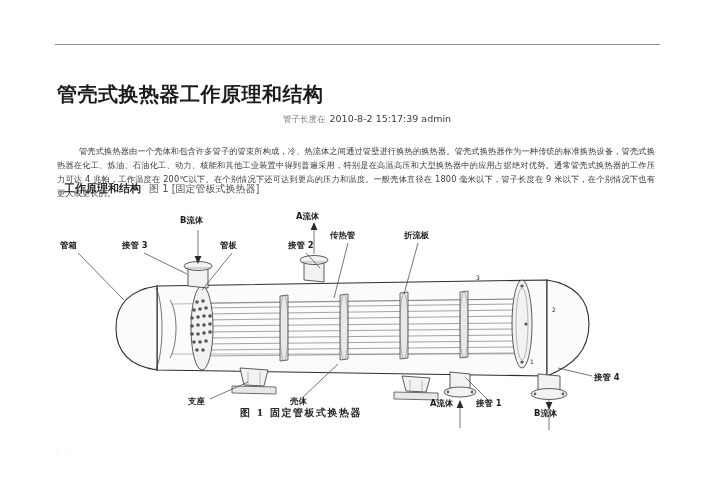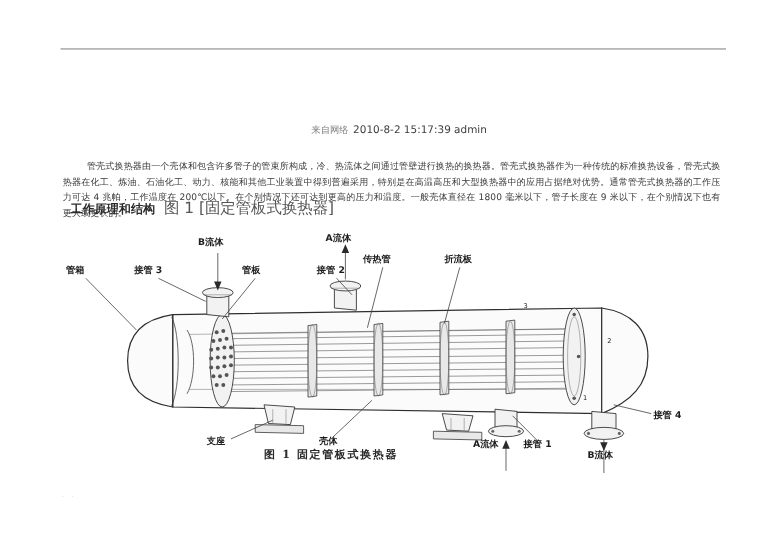--- a/index.html
+++ b/index.html
@@ -67,21 +67,21 @@
   .section-head {
     position: absolute;
     left: 64px;
     top: 181px;
     font-size: 11px;
     font-weight: bold;
     color: #2a2a2a;
     white-space: nowrap;
   }
   .section-head .figref {
-    font-size: 14px;
+    font-size: 10px;
     font-weight: normal;
     color: #555;
     margin-left: 8px;
   }
   .figure-wrap {
     position: absolute;
     left: 52px;
     top: 204px;
     width: 610px;
     height: 235px;
@@ -117,23 +117,24 @@
   .part2 { fill: #e8e8e8; stroke: #333; stroke-width: 0.7; }
   .tubef { fill: #fdfdfd; stroke: #4a4a4a; stroke-width: 0.5; }
 </style>
 </head>
 <body>
 
 <div class="page">
 
   <div class="top-rule"></div>
 
+  <h1 class="title">管壳式换热器工作原理和结构</h1>
 
   <div class="byline">
-    <span class="src">来自网络</span><span>2010-8-2 15:17:39 admin</span>
+    <span class="src">管子长度在</span><span>2010-8-2 15:17:39 admin</span>
   </div>
 
   <p class="body-copy">管壳式换热器由一个壳体和包含许多管子的管束所构成，冷、热流体之间通过管壁进行换热的换热器。管壳式换热器作为一种传统的标准换热设备，管壳式换热器在化工、炼油、石油化工、动力、核能和其他工业装置中得到普遍采用，特别是在高温高压和大型换热器中的应用占据绝对优势。通常管壳式换热器的工作压力可达 4 兆帕，工作温度在 200℃以下。在个别情况下还可达到更高的压力和温度。一般壳体直径在 1800 毫米以下，管子长度在 9 米以下，在个别情况下也有更大或更长的。</p>
 
   <div class="section-head">
     <span>工作原理和结构</span><span class="figref">图 1 [固定管板式换热器]</span>
   </div>
 
   <div class="figure-wrap">
     <svg width="610" height="235" viewBox="0 0 610 235" xmlns="http://www.w3.org/2000/svg">

